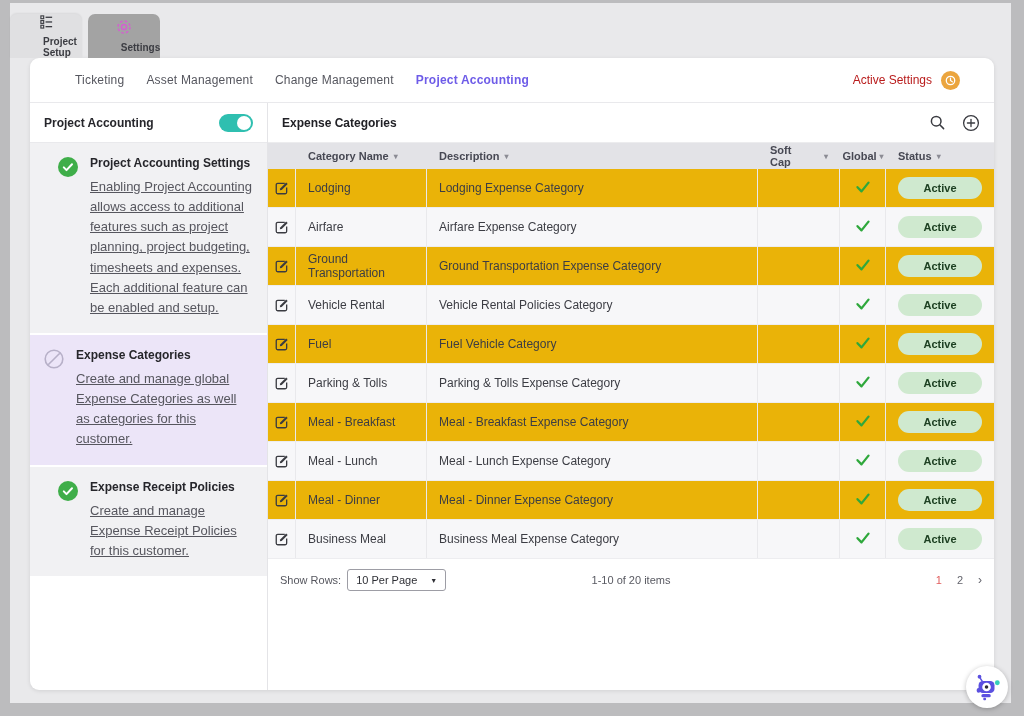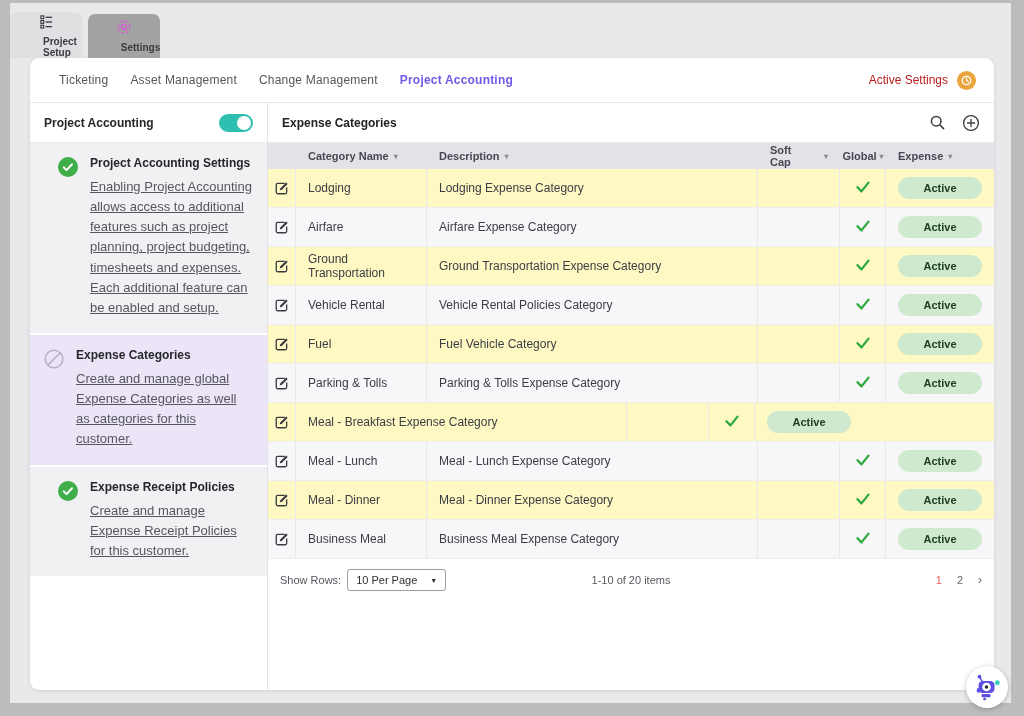--- a/index.html
+++ b/index.html
@@ -12,21 +12,21 @@
   .tab { width:72px; height:44px; border-radius:7px 7px 0 0; display:flex; flex-direction:column;
          align-items:center; justify-content:center; gap:3px; cursor:pointer; }
   .tab.inactive { background:#e0e0e2; box-shadow:0 -1px 2px rgba(0,0,0,.07); }
   .tab.active   { background:#a3a3a3; }
   .tab .tab-label { font-size:10px; font-weight:bold; color:#3b3c42;padding-left:33px; }
 
   
   .card { position:absolute; left:30px; top:58px; width:964px; height:632px; background:#fff;
           border-radius:9px; box-shadow:0 1px 4px rgba(0,0,0,.10); display:flex; flex-direction:column; overflow:hidden; }
 
-  .nav { height:45px; flex:none; display:flex; align-items:center; padding:0 18px; border-bottom:1px solid #e9e9ec; }
+  .nav { height:45px; flex:none; display:flex; align-items:center; padding:0 34px; border-bottom:1px solid #e9e9ec; }
   .nav-item { font-size:12px; color:#55565e; padding:0 11px; cursor:pointer; letter-spacing:.2px; }
   .nav-item.active { color:#6e5ce8; font-weight:bold; }
   .nav-right { margin-left:auto; display:flex; align-items:center; gap:9px; }
   .nav-right .as-label { font-size:12px; color:#b91c1c; }
   .clock-badge { width:19px; height:19px; border-radius:50%; background:#eba53e; display:flex;
                  align-items:center; justify-content:center; cursor:pointer; }
 
   .main { flex:1; display:flex; min-height:0; }
 
   
@@ -48,21 +48,21 @@
   .c-header { height:40px; flex:none; display:flex; align-items:center; padding:0 14px; border-bottom:1px solid #ececee; }
   .c-title { font-size:12px; font-weight:bold; color:#212126; }
   .c-icons { margin-left:auto; display:flex; align-items:center; gap:16px; }
   .icon-btn { background:none; border:none; cursor:pointer; display:flex; align-items:center; padding:0; }
 
   .t-head { height:26px; flex:none; background:#e3e3e7; display:flex; align-items:center;
             font-size:11px; font-weight:bold; color:#474853; }
   .t-head > div { display:flex; align-items:center; gap:5px; padding:0 12px; cursor:pointer; }
   .caret { font-size:8px; color:#8b8b94; }
   .t-row { height:39px; flex:none; display:flex; align-items:stretch; font-size:12px; color:#3c3d44;
-           border-bottom:1px solid #ededf0; background:#fef9c3; }
+           border-bottom:1px solid #ededf0; background:#eab308; }
   .t-row.alt { background:#f7f7f9; }
   .t-row > div { display:flex; align-items:center; border-right:1px solid #e9e9ec; padding:0 12px; }
   .t-row > div:last-child { border-right:none; }
   .col-edit  { width:28px;  flex:none; justify-content:center; padding:0 !important; }
   .col-name  { width:131px; flex:none; }
   .col-desc  { width:331px; flex:none; }
   .col-soft  { width:82px;  flex:none; justify-content:flex-end; }
   .col-glob  { width:46px;  flex:none; justify-content:center; padding:0 !important; }
   .col-stat  { width:108px; flex:none; justify-content:center; }
   .t-head .col-glob { justify-content:center; gap:3px; }
@@ -221,21 +221,21 @@
           </div>
           <div class="col-soft">
             <span style="margin-right:5px;">Soft Cap</span>
             <span class="caret">▾</span>
           </div>
           <div class="col-glob">
             <span>Global</span>
             <span class="caret">▾</span>
           </div>
           <div class="col-stat">
-            <span>Expense</span>
+            <span>Status</span>
             <span class="caret">▾</span>
           </div>
         </div>
 
         <div id="rows-host">
           <div class="t-row">
             <div class="col-edit">
               <button class="edit-btn">
                 <svg width="15" height="15" viewBox="0 0 16 16">
                   <path d="M11.5 2.5 H4 A1.6 1.6 0 0 0 2.4 4.1 V12 A1.6 1.6 0 0 0 4 13.6 H11.9 A1.6 1.6 0 0 0 13.5 12 V7" fill="none" stroke="#3a3b41" stroke-width="1.4"></path>
@@ -416,20 +416,23 @@
 
           <div class="t-row">
             <div class="col-edit">
               <button class="edit-btn">
                 <svg width="15" height="15" viewBox="0 0 16 16">
                   <path d="M11.5 2.5 H4 A1.6 1.6 0 0 0 2.4 4.1 V12 A1.6 1.6 0 0 0 4 13.6 H11.9 A1.6 1.6 0 0 0 13.5 12 V7" fill="none" stroke="#3a3b41" stroke-width="1.4"></path>
                   <path d="M6.6 7.9 L13 1.5 L14.6 3.1 L8.2 9.5 L6.2 9.9 Z" fill="#3a3b41"></path>
                 </svg>
               </button>
             </div>
+            <div class="col-name">
+                <span class="bind-name">Meal - Breakfast</span>
+              </div>
             <div class="col-desc">
                 <span class="bind-desc">Meal - Breakfast Expense Category</span>
               </div>
             <div class="col-soft">
                 <span class="bind-soft"></span>
               </div>
             <div class="col-glob">
               <span>
                 <svg width="16" height="14" viewBox="0 0 16 14">
                   <path d="M2.5 7.2 l4 4.2 L13.5 2.6" fill="none" stroke="#2fa83c" stroke-width="2.3" stroke-linecap="round" stroke-linejoin="round"></path>

